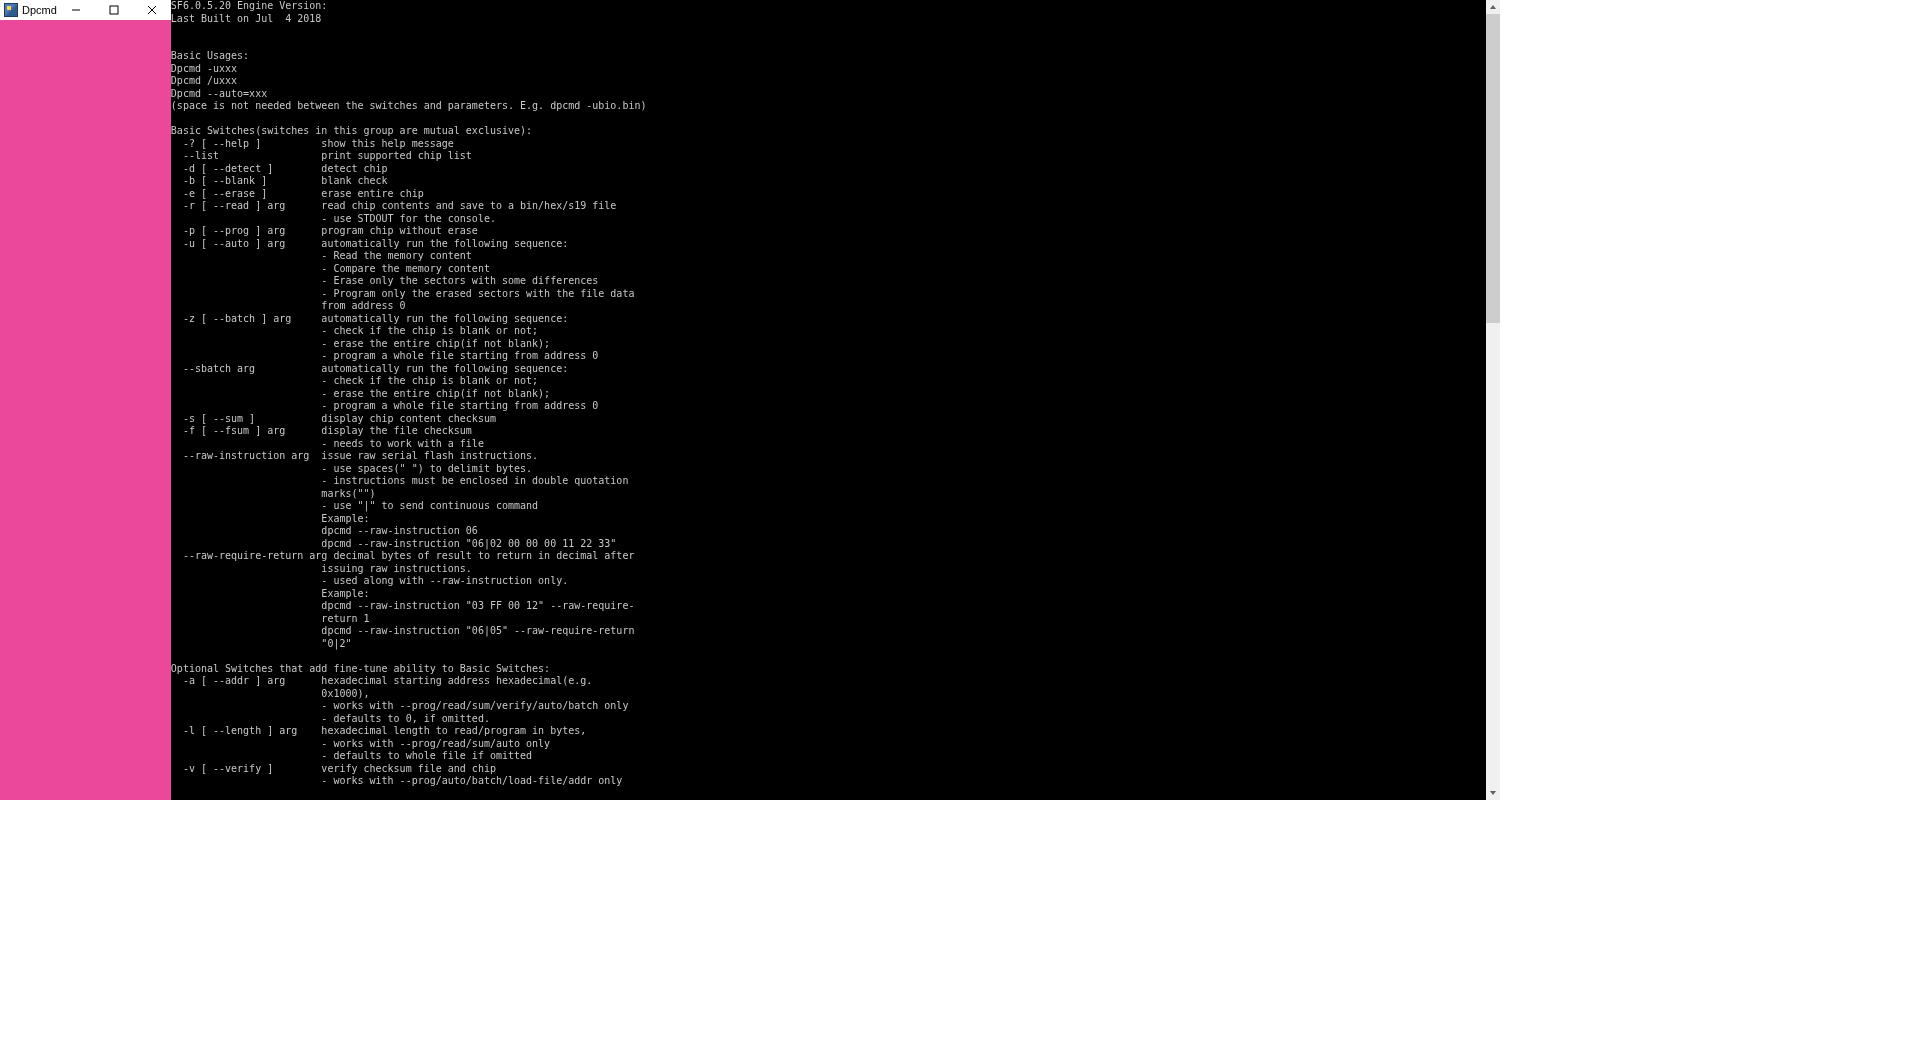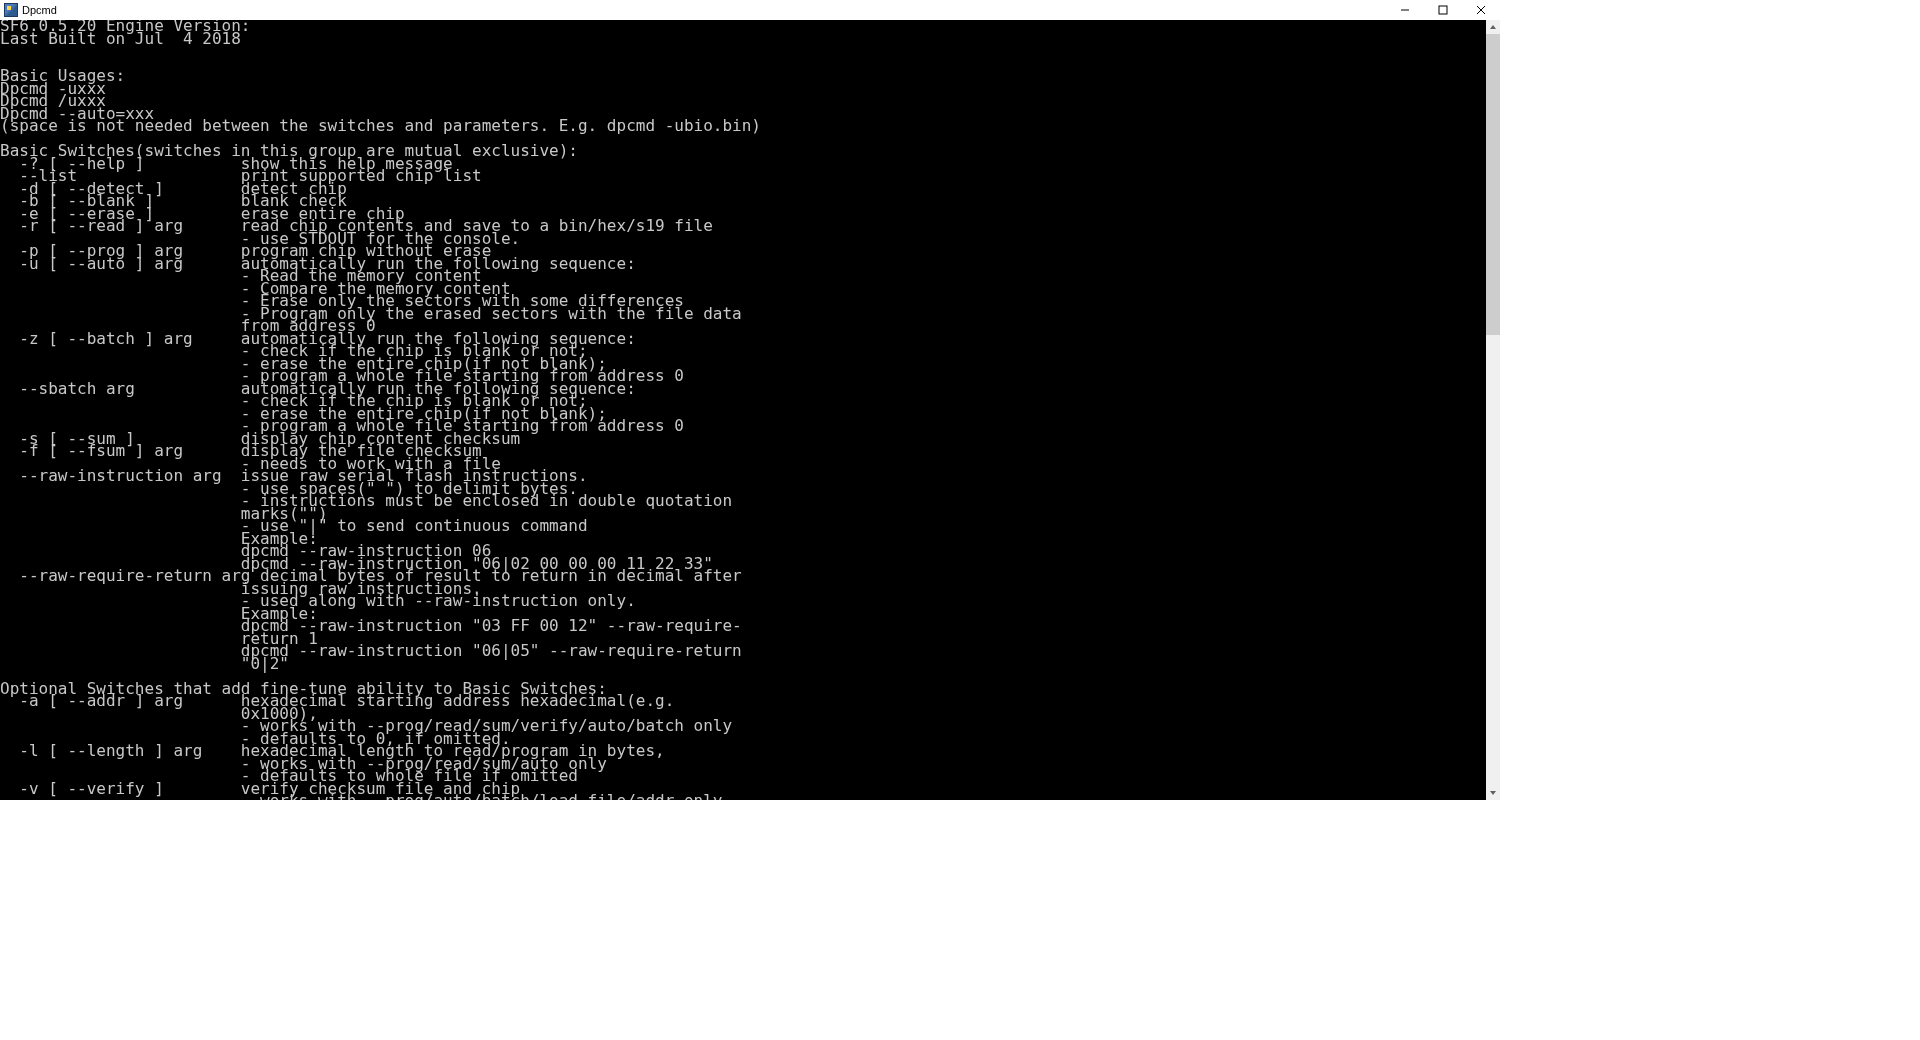--- a/index.html
+++ b/index.html
@@ -5,21 +5,21 @@
     * { margin: 0; padding: 0; box-sizing: border-box; }
     body {
       background: #ffffff;
       font-family: "Segoe UI", Tahoma, sans-serif;
       overflow: hidden;
     }
     .window {
       width: 1500px;
       height: 800px;
       display: flex;
-      flex-direction: column;
+      flex-direction: row;
       background: #ec4899;
     }
     .titlebar {
       height: 20px;
       background: #ffffff;
       display: flex;
       align-items: center;
       padding: 0 0 0 4px;
       font-size: 11px;
       color: #000;
@@ -61,21 +61,21 @@
       position: relative;
       background: #000;
       overflow: hidden;
     }
     .console {
       position: absolute;
       top: 0; left: 0; right: 14px; bottom: 0;
       background: #000;
       color: #c8c8c8;
       font-family: "NSimSun", "SimSun", "Consolas", monospace;
-      font-size: 16px;
+      font-size: 10px;
       line-height: 12.5px;
       white-space: pre;
       padding: 0;
       overflow: hidden;
     }
     .scrollbar {
       position: absolute;
       top: 0; right: 0; bottom: 0;
       width: 14px;
       background: #f0f0f0;

